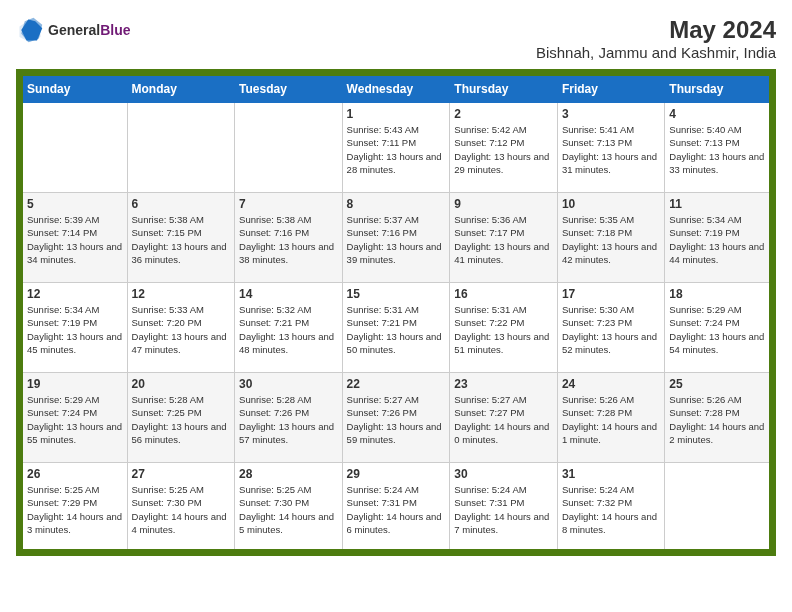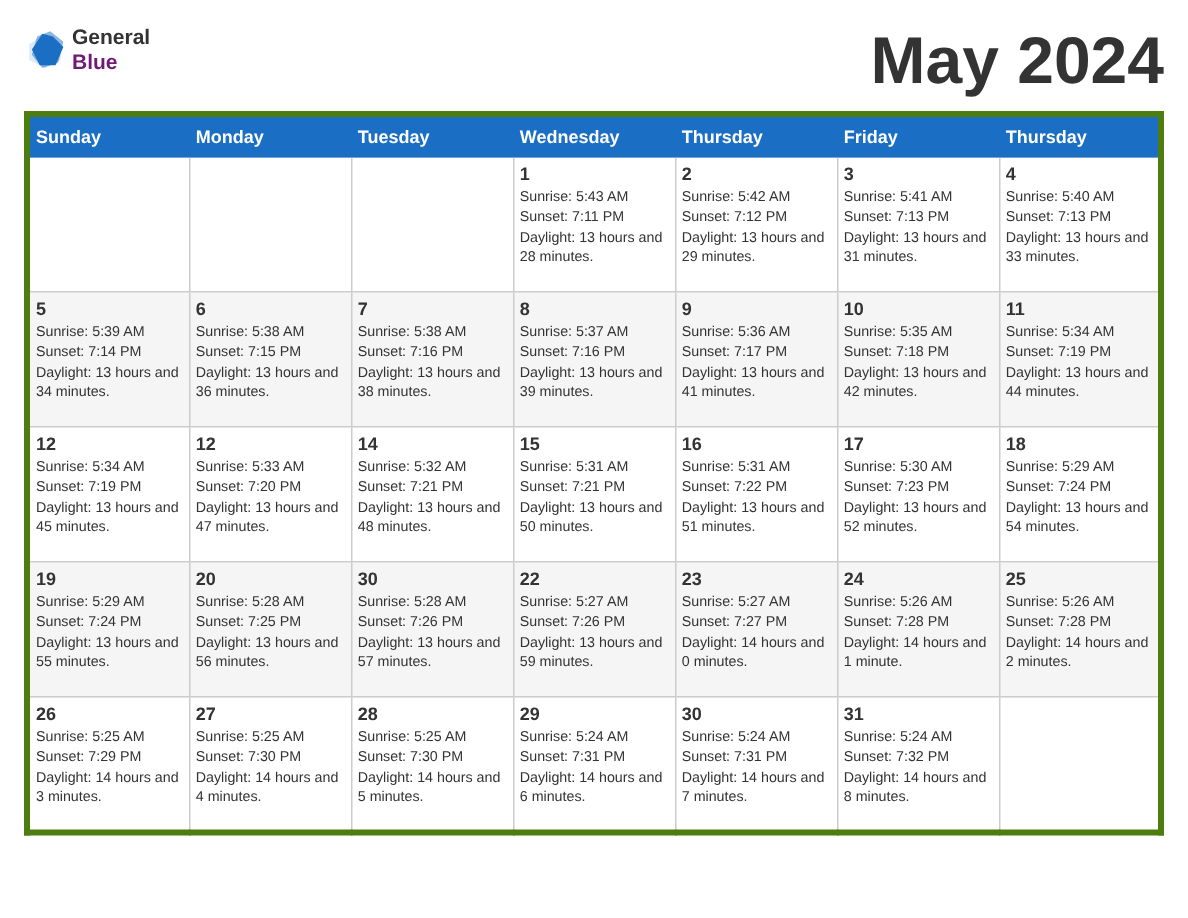--- a/index.html
+++ b/index.html
@@ -16,48 +16,47 @@
       align-items: flex-start;
       margin-bottom: 8px;
     }
     .logo {
       display: flex;
       align-items: center;
       gap: 4px;
     }
     .logo-text {
       display: flex;
-      flex-direction: column;
       font-weight: bold;
       font-size: 14px;
       line-height: 1.2;
     }
     .logo-general { color: #333; }
     .logo-blue { color: #701a75; }
     .logo-icon {
       width: 28px;
       height: 28px;
     }
     .title-block {
       text-align: right;
     }
     .month-title {
-      font-size: 44px;
+      font-size: 24px;
       font-weight: bold;
       color: #333;
     }
     .location-title {
       font-size: 15px;
       color: #333;
       font-weight: normal;
     }
     .calendar {
       width: 100%;
       border-collapse: collapse;
-      border: 4px solid #4d7c0f;
+      border: 7px solid #4d7c0f;
     }
     .calendar th {
       background-color: #1a6fc4;
       color: #fff;
       font-size: 12px;
       font-weight: bold;
       padding: 6px 4px;
       text-align: left;
       border: 1px solid #1a6fc4;
     }
@@ -100,20 +99,21 @@
       <polygon points="20,2 30,10 26,26 14,30 6,20 10,6" fill="#1a6fc4" opacity="0.5"></polygon>
       <polygon points="22,6 30,14 24,28 12,28 6,16 14,4" fill="#1a6fc4"></polygon>
     </svg>
     <div class="logo-text">
       <span class="logo-general">General</span>
       <span class="logo-blue">Blue</span>
     </div>
   </div>
   <div class="title-block">
     <div class="month-title">May 2024</div>
+    <div class="location-title">Bishnah, Jammu and Kashmir, India</div>
   </div>
 </div>
 
 <table class="calendar">
   <thead>
     <tr>
       <th>Sunday</th>
       <th>Monday</th>
       <th>Tuesday</th>
       <th>Wednesday</th>

